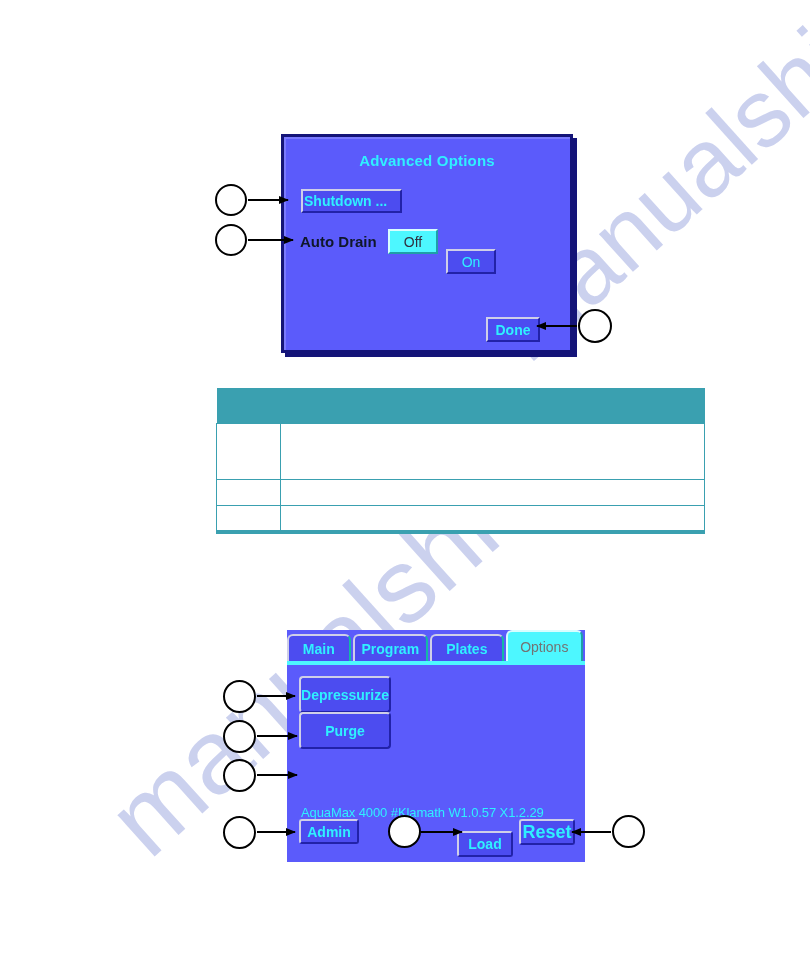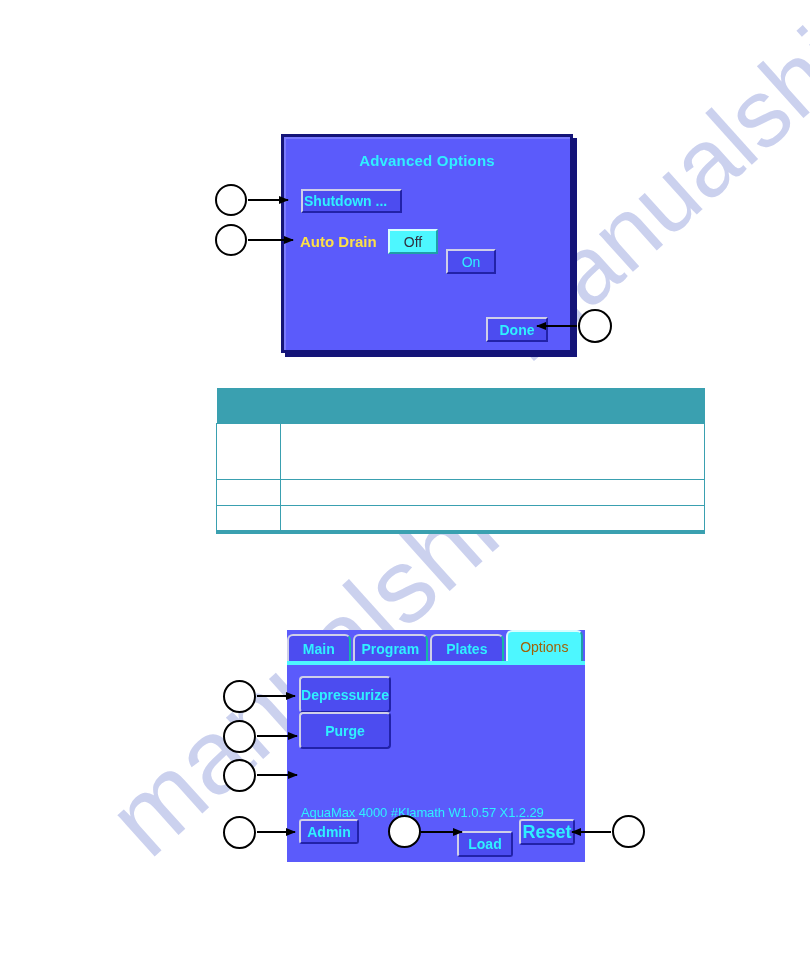--- a/index.html
+++ b/index.html
@@ -106,21 +106,21 @@
     width: 101px;
     height: 24px;
     justify-content: flex-start;
     padding-left: 1px;
   }
 
   #auto-drain-label {
     position: absolute;
     left: 16px;
     top: 96px;
-    color: #fde047;
+    color: #0f172a;
     font-size: 15px;
     font-weight: bold;
   }
   #btn-auto-drain-off {
     left: 104px;
     top: 92px;
     width: 50px;
     height: 25px;
     background: #4df7ff;
     color: #303040;
@@ -135,21 +135,21 @@
     left: 162px;
     top: 92px;
     width: 50px;
     height: 25px;
     font-weight: normal;
     margin-top: 20px;
   }
   #btn-done {
     left: 202px;
     top: 180px;
-    width: 62px;
+    width: 54px;
     height: 25px;
   }
 
   
   #options-screen {
     left: 287px;
     top: 630px;
     width: 298px;
     height: 232px;
     background: #5b5bfb;
@@ -176,21 +176,21 @@
     justify-content: center;
     border-top: 2px solid #cfcfe8;
     border-left: 2px solid #cfcfe8;
     border-right: 2px solid #14b8a6;
     border-radius: 6px 6px 0 0;
     box-sizing: border-box;
     white-space: nowrap;
   }
   .tab.active {
     background: #4df7ff;
-    color: #a16207;
+    color: #737373;
     font-weight: normal;
     border-top-color: #d8feff;
     border-left-color: #d8feff;
     border-right-color: #1f9fa8;
     height: 31px;
   }
   #tab-underline {
     position: absolute;
     left: 0;
     top: 31px;

